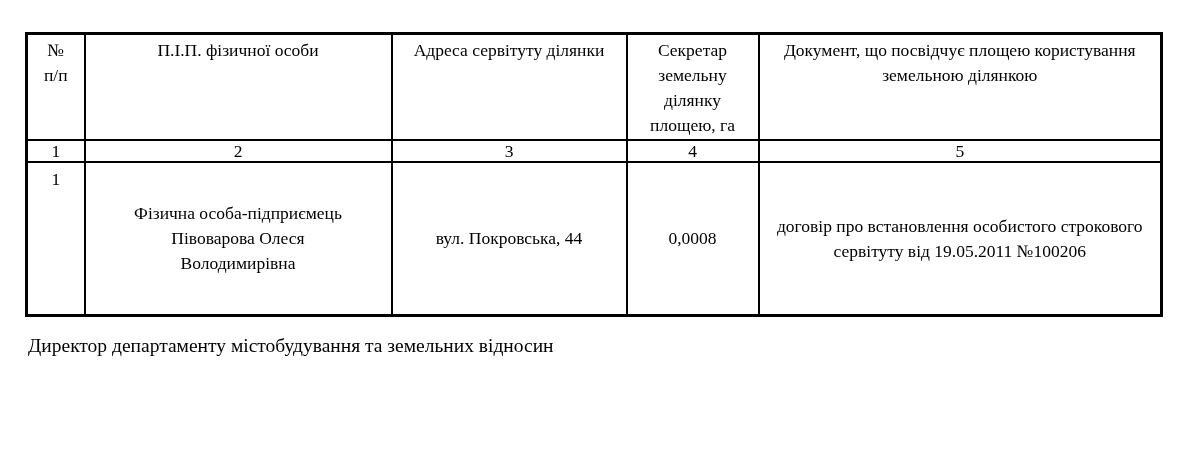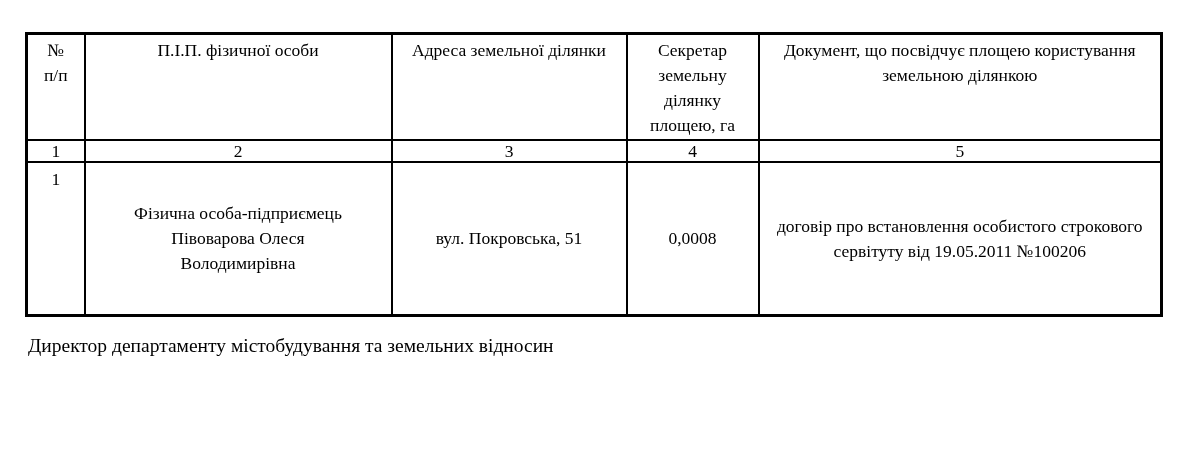--- a/index.html
+++ b/index.html
@@ -81,37 +81,37 @@
       <col style="width:307px">
       <col style="width:235px">
       <col style="width:132px">
       <col style="width:403px">
     </colgroup>
     <tbody>
       <tr class="header-row">
         <td class="cell-num-header">№
 п/п</td>
         <td>П.І.П. фізичної особи</td>
-        <td>Адреса земельної ділянки</td>
+        <td>Адреса сервітуту ділянки</td>
         <td>Секретар земельну ділянку площею, га</td>
         <td>Документ, що посвідчує площею користування земельною ділянкою</td>
       </tr>
       <tr class="colnum-row">
         <td>1</td>
         <td>2</td>
         <td>3</td>
         <td>4</td>
         <td>5</td>
       </tr>
       <tr class="data-row">
         <td class="cell-index">1</td>
         <td>
           <div class="name-wrap">Фізична особа-підприємець Півоварова Олеся Володимирівна</div>
         </td>
-        <td>вул. Покровська, 51</td>
+        <td>вул. Покровська, 44</td>
         <td>0,0008</td>
         <td>
           <div class="doc-wrap">договір про встановлення особистого строкового сервітуту від 19.05.2011 №100206</div>
         </td>
       </tr>
     </tbody>
   </table>
 
   <div class="footer-line first">Директор департаменту містобудування та земельних відносин</div>
 

